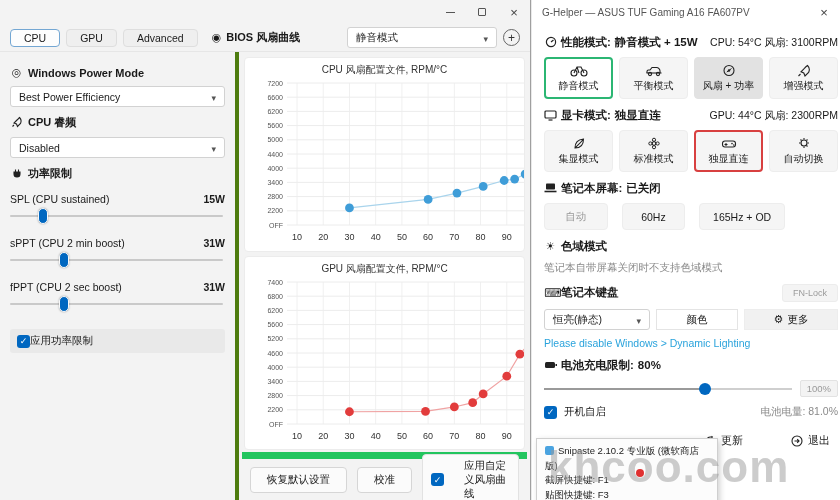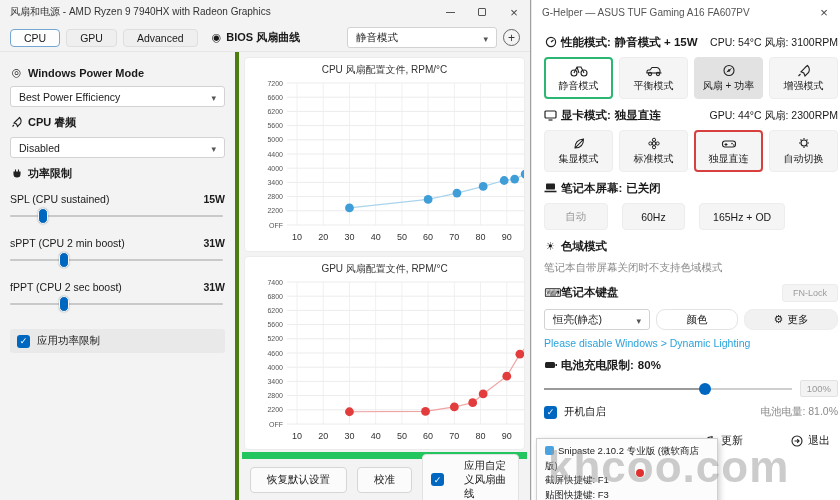--- a/index.html
+++ b/index.html
@@ -29,21 +29,21 @@
   .sidebar{width:239px;flex:none;padding:6px 10px;border-right:4px solid #4d7c0f;font-size:10.5px}
   .sheading{display:flex;align-items:center;gap:5px;font-weight:bold;font-size:11px;margin:8px 0 7px}
   .icn{width:13px;text-align:center;flex:none}
   .icn-ring::before{content:"◎";font-size:11px}
   .slider-caption{display:flex;justify-content:space-between;margin-top:12px;font-size:10.5px}
   .slider-caption b{font-size:10.5px}
   .track{position:relative;height:18px;margin:2px 2px 2px 0}
   .track::before{content:"";position:absolute;left:0;right:0;top:8px;height:2px;background:#cncnc;background:#c9c9c9;border-radius:1px}
   .thumb{position:absolute;top:1px;width:10px;height:16px;background:#0067c0;border:1.5px solid #f8f8f8;
          border-radius:5px;box-shadow:0 0 2px rgba(0,0,0,.35)}
-  .checkrow{display:flex;align-items:center;gap:7px;background:#e9e9e9;border-radius:3px;padding:5px 7px;margin-top:16px}
+  .checkrow{display:flex;align-items:center;background:#e9e9e9;border-radius:3px;padding:5px 7px;margin-top:16px}
   .checkbox{width:13px;height:13px;flex:none;background:#0067c0;border-radius:3px;color:#fff;
             font-size:9px;display:flex;align-items:center;justify-content:center}
   .checkbox::before{content:"✓"}
   .main{flex:1;display:flex;flex-direction:column;padding:3px 3px 0 3px;min-width:0}
   .card{flex:1;background:#fff;border:1px solid #ececec;border-radius:4px;margin:2px;overflow:hidden}
   .chart-title{text-align:center;font-size:10px;color:#333;padding-top:5px}
   .lfooter{flex:none;height:48px;display:flex;align-items:center;gap:10px;padding:0 8px;border-top:7px solid #22c55e}
   .btn{background:#fbfbfb;border:1px solid #d6d6d6;border-radius:4px;padding:5px 16px;font-size:10.5px;white-space:nowrap}
   .curve-check{margin-left:auto;background:#fbfbfb;border:1px solid #e2e2e2;border-radius:4px;
                display:flex;align-items:center;gap:20px;padding:4px 8px;font-size:10.5px}
@@ -63,21 +63,21 @@
   .tile.pressed{background:#e2e2e2;border-color:#e2e2e2}
   .srow{display:grid;grid-template-columns:1fr 1fr 1.35fr;gap:14px;width:82%}
   .sbtn{height:27px;background:#f5f5f5;border:1px solid #ededed;border-radius:4px;display:flex;
         align-items:center;justify-content:center;font-size:10.5px}
   .sbtn.disabled{color:#9a9a9a}
   .note{font-size:10.5px;color:#8a8a8a;margin:2px 0 4px}
   .fnlock{margin-left:auto;background:#f4f4f4;border:1px solid #ececec;border-radius:3px;
           color:#9a9a9a;font-size:9px;padding:3px 10px}
   .kbrow{display:flex;gap:6px}
   .kbsel{flex:1.1}
-  .kbbtn{flex:1;height:21px;background:#fff;border:1px solid #e4e4e4;border-radius:9px;display:flex;
+  .kbbtn{flex:1;height:21px;background:#fff;border:1px solid #e4e4e4;border-radius:0;display:flex;
          align-items:center;justify-content:center;font-size:10.5px;gap:4px}
   .kbbtn.gray{background:#f1f1f1;border-color:#ededed;flex:1.15}
   .gear::before{content:"⚙";font-size:11px}
   .sun::before{content:"☀";font-size:11px}
   .kbd::before{content:"⌨";font-size:12px}
   .link{color:#2aa3dc;font-size:10.5px;margin:7px 0 2px}
   .batrow{display:flex;align-items:center;gap:8px;margin:4px 0 2px}
   .btrack{position:relative;flex:1;height:14px}
   .btrack .base{position:absolute;left:0;right:0;top:6px;height:2px;background:#cfcfcf}
   .btrack .fill{position:absolute;left:0;top:6px;height:2px;background:#9a9a9a}
@@ -96,21 +96,20 @@
   .watermark{position:absolute;left:16px;top:442px;font-size:44px;font-weight:bold;color:#9b9b9b;opacity:.5;
              letter-spacing:1px;z-index:7;white-space:nowrap}
   svg text{font-family:"Liberation Sans","DejaVu Sans",sans-serif}
   .ticon{flex:none}
 </style>
 </head>
 <body>
 
 <div class="lwin">
   <div class="titlebar">
-    <span>风扇和电源 - AMD Ryzen 9 7940HX with Radeon Graphics</span>
     <span class="caps">
       <span class="cap">
           <span class="min-glyph"></span>
         </span>
       <span class="cap">
           <span class="max-glyph"></span>
         </span>
       <span class="cap">
           <span class="x-glyph"></span>
         </span>

